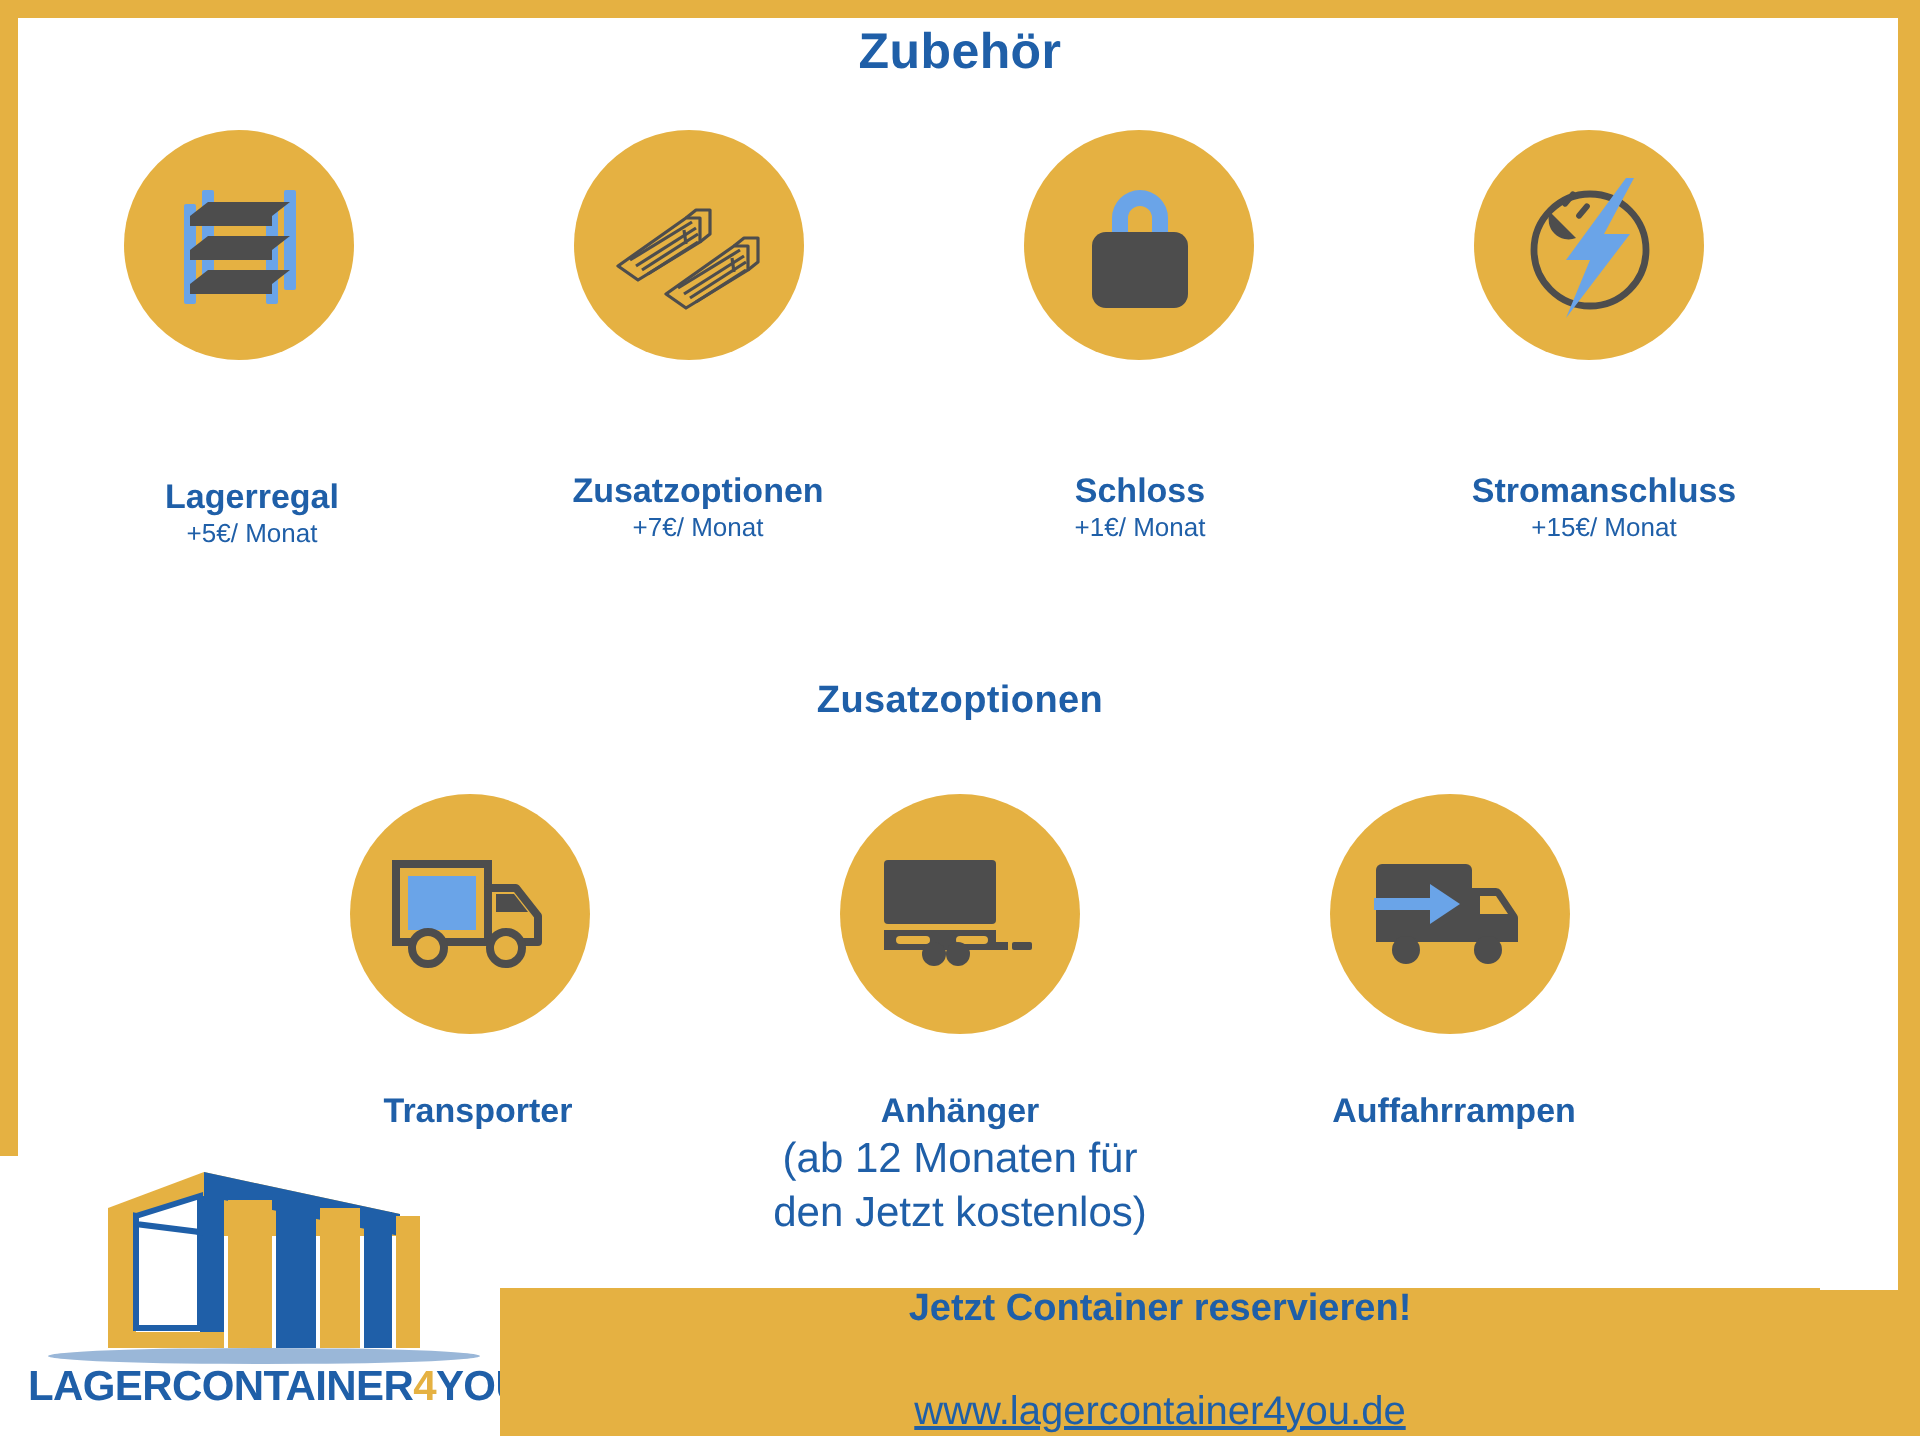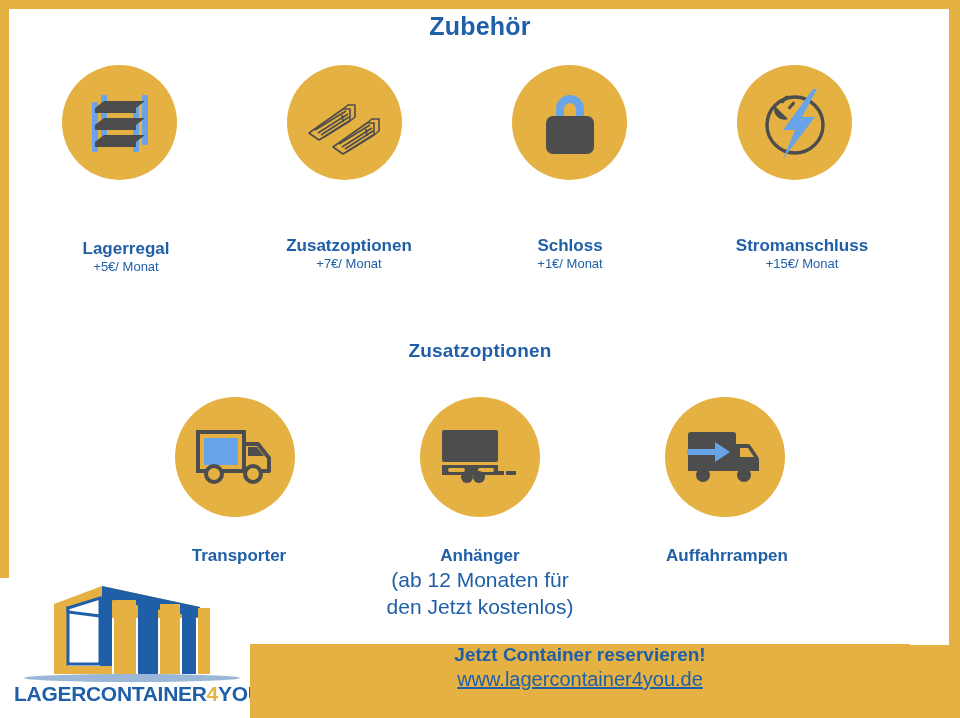--- a/index.html
+++ b/index.html
@@ -37,21 +37,21 @@
   
   .label-block{position:absolute;text-align:center;color:#1F5FA8;line-height:1.24;}
   .label-title{font-weight:bold;font-size:17px;display:block;}
   .label-sub{font-weight:normal;font-size:13px;display:block;}
   .label-note{font-weight:normal;font-size:21px;display:block;line-height:1.3;}
 
   
   .cta{
     position:absolute;left:250px;top:644px;width:660px;height:74px;
     background:#E5B142;display:flex;flex-direction:column;
-    align-items:center;justify-content:flex-start;gap:2px;
+    align-items:center;justify-content:space-between;gap:2px;
   }
   .cta-title{color:#1F5FA8;font-weight:bold;font-size:19px;}
   .cta-link{color:#1F5FA8;font-size:20px;text-decoration:underline;}
 
   
   .logo{position:absolute;left:14px;top:582px;width:236px;height:132px;}
   .logo-word{
     position:absolute;left:0;top:100px;width:236px;text-align:center;
     color:#1F5FA8;font-weight:bold;font-size:21px;letter-spacing:-.3px;
     white-space:nowrap;

